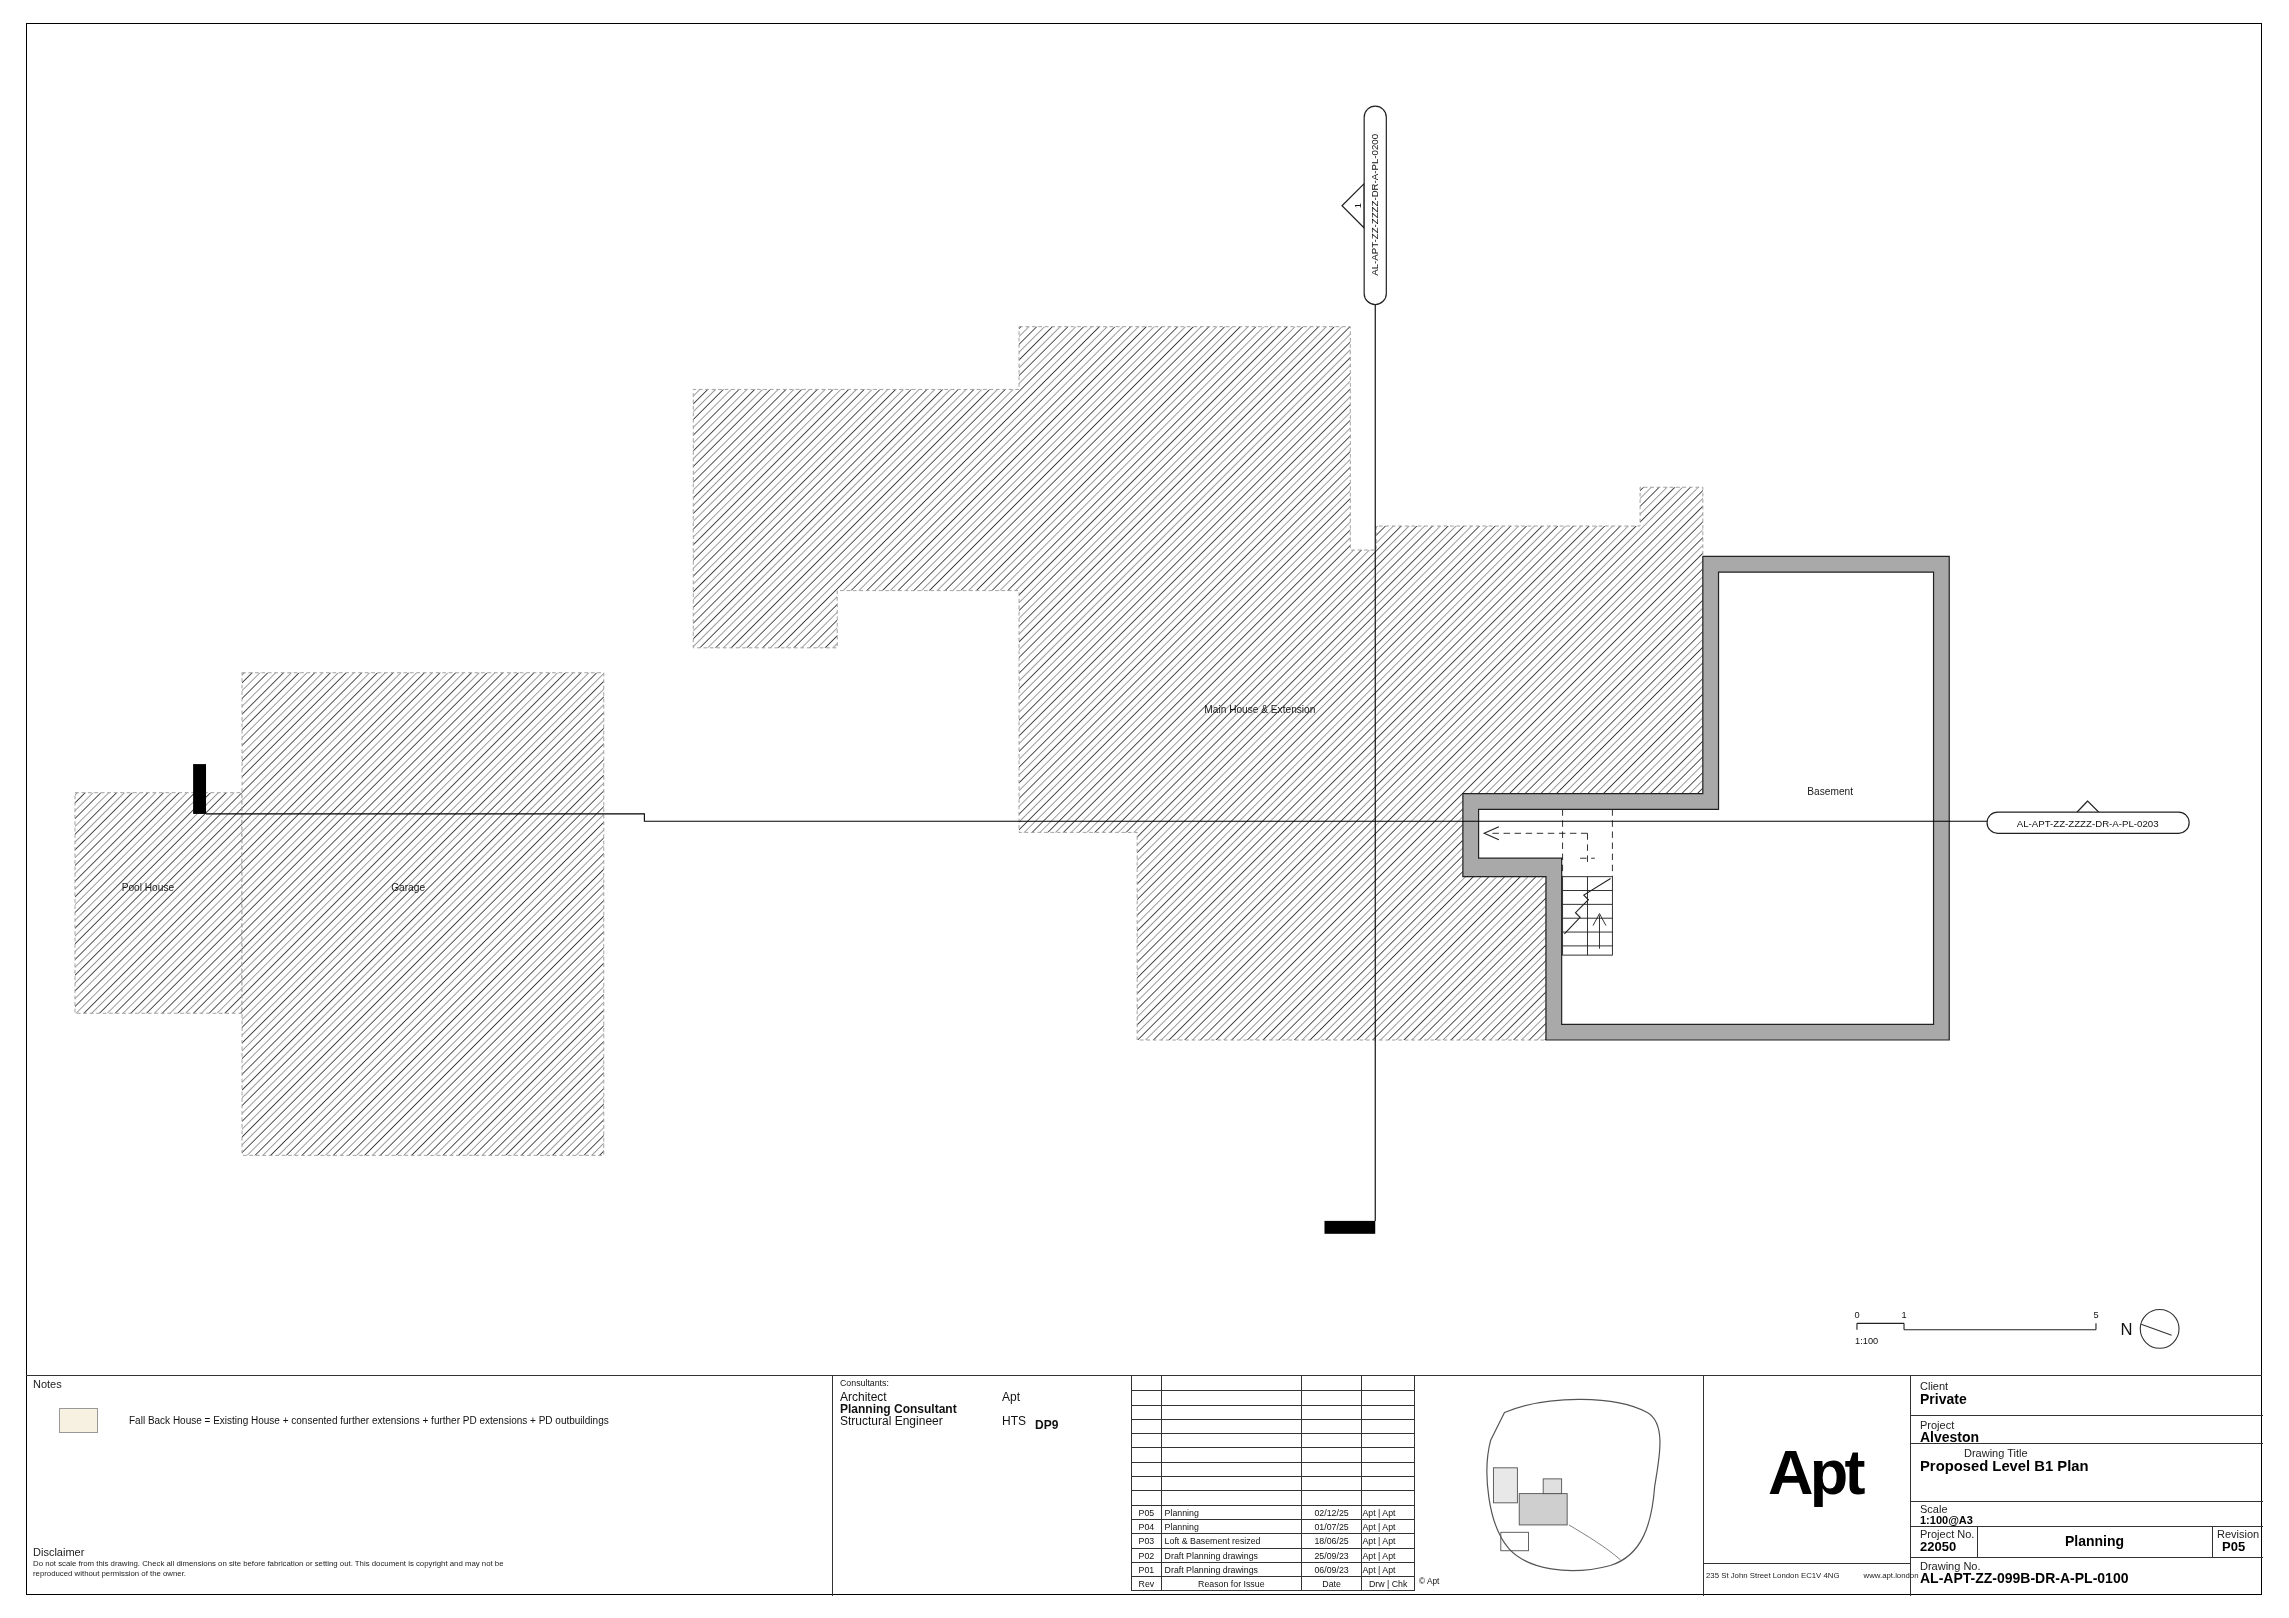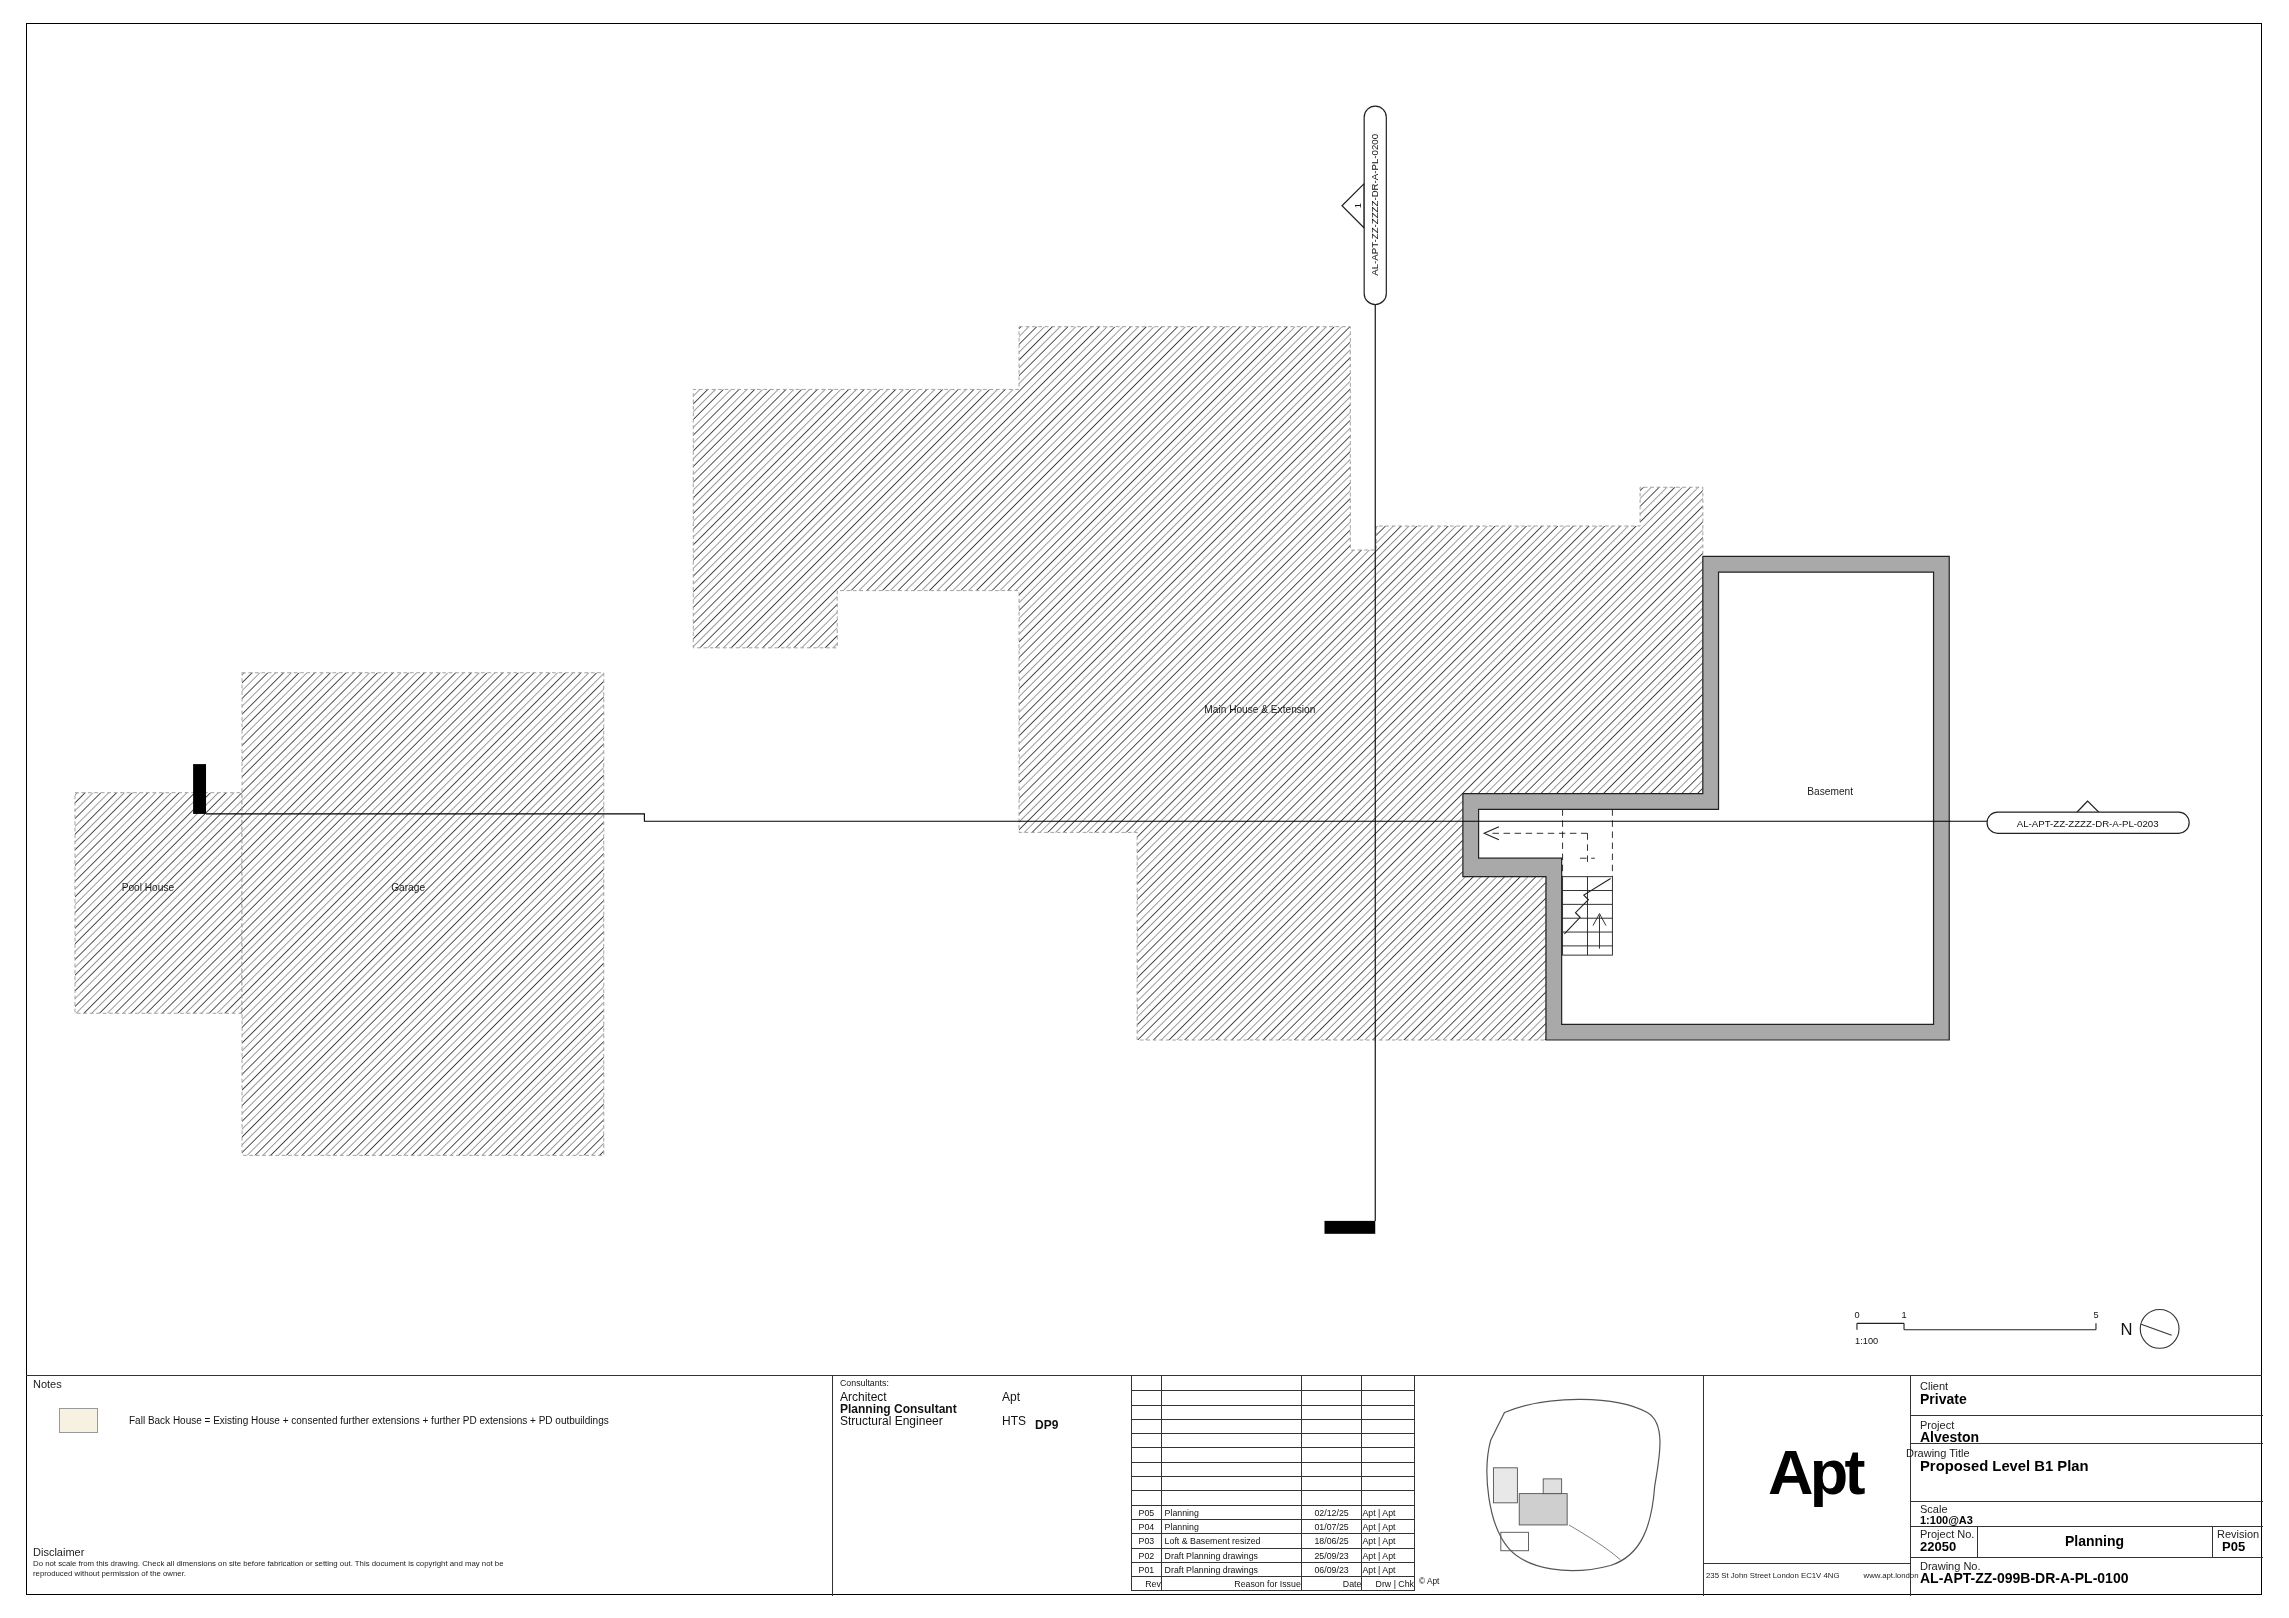--- a/index.html
+++ b/index.html
@@ -13,21 +13,21 @@
   
   .rev-table{position:absolute;left:1131px;top:1375px;width:284px;border:0.9px solid #333;border-bottom:0.9px solid #333;box-sizing:border-box;font-size:8.8px;}
   .rev-row{display:flex;height:14.3px;line-height:14.3px;box-sizing:border-box;}
   .rev-row>div{border-right:0.9px solid #333;border-top:0.9px solid #333;box-sizing:border-box;overflow:hidden;white-space:nowrap;}
   .rev-row:first-child>div{border-top:none;}
   .rev-row>div:last-child{border-right:none;}
   .c-rev{width:30px;text-align:center;}
   .c-reason{width:141px;padding-left:2.8px;}
   .c-date{width:61px;text-align:center;}
   .c-drw{width:52px;}
-  .hdr{text-align:right;padding-left:0 !important;}
+  .hdr{text-align:center;padding-left:0 !important;}
   .legend-swatch{position:absolute;left:59px;top:1408px;width:39px;height:25px;border:0.9px solid #999;box-sizing:border-box;}
   .cons-row{position:absolute;font-size:12px;}
 </style>
 </head>
 <body>
 
 <div class="sheet-border"></div>
 
 <svg class="abs" style="left:0;top:0;" width="2290" height="1375" viewBox="0 0 2481 1490">
   <defs>
@@ -261,21 +261,21 @@
 <div class="hline" style="left:1910px;top:1557px;width:353px;"></div>
 <div class="vline" style="left:1977px;top:1526px;height:31px;"></div>
 <div class="vline" style="left:2212px;top:1526px;height:31px;"></div>
 
 <div class="abs lbl" style="left:1920px;top:1380px;">Client</div>
 <div class="abs val" style="left:1920px;top:1391px;font-size:14px;">Private</div>
 
 <div class="abs lbl" style="left:1920px;top:1419px;">Project</div>
 <div class="abs val" style="left:1920px;top:1429px;font-size:14px;text-align:center;">Alveston</div>
 
-<div class="abs lbl" style="left:1906px;top:1447px;">Drawing Title</div>
+<div class="abs lbl" style="left:1964px;top:1447px;">Drawing Title</div>
 <div class="abs val" style="left:1920px;top:1458px;font-size:14.8px;">Proposed Level B1 Plan</div>
 
 <div class="abs lbl" style="left:1920px;top:1503px;">Scale</div>
 <div class="abs val" style="left:1920px;top:1514px;font-size:11px;">1:100@A3</div>
 
 <div class="abs lbl" style="left:1920px;top:1528px;">Project No.</div>
 <div class="abs val" style="left:1920px;top:1539px;font-size:13px;">22050</div>
 
 <div class="abs val" style="left:1977px;top:1533px;width:235px;text-align:center;font-size:14px;">Planning</div>
 

